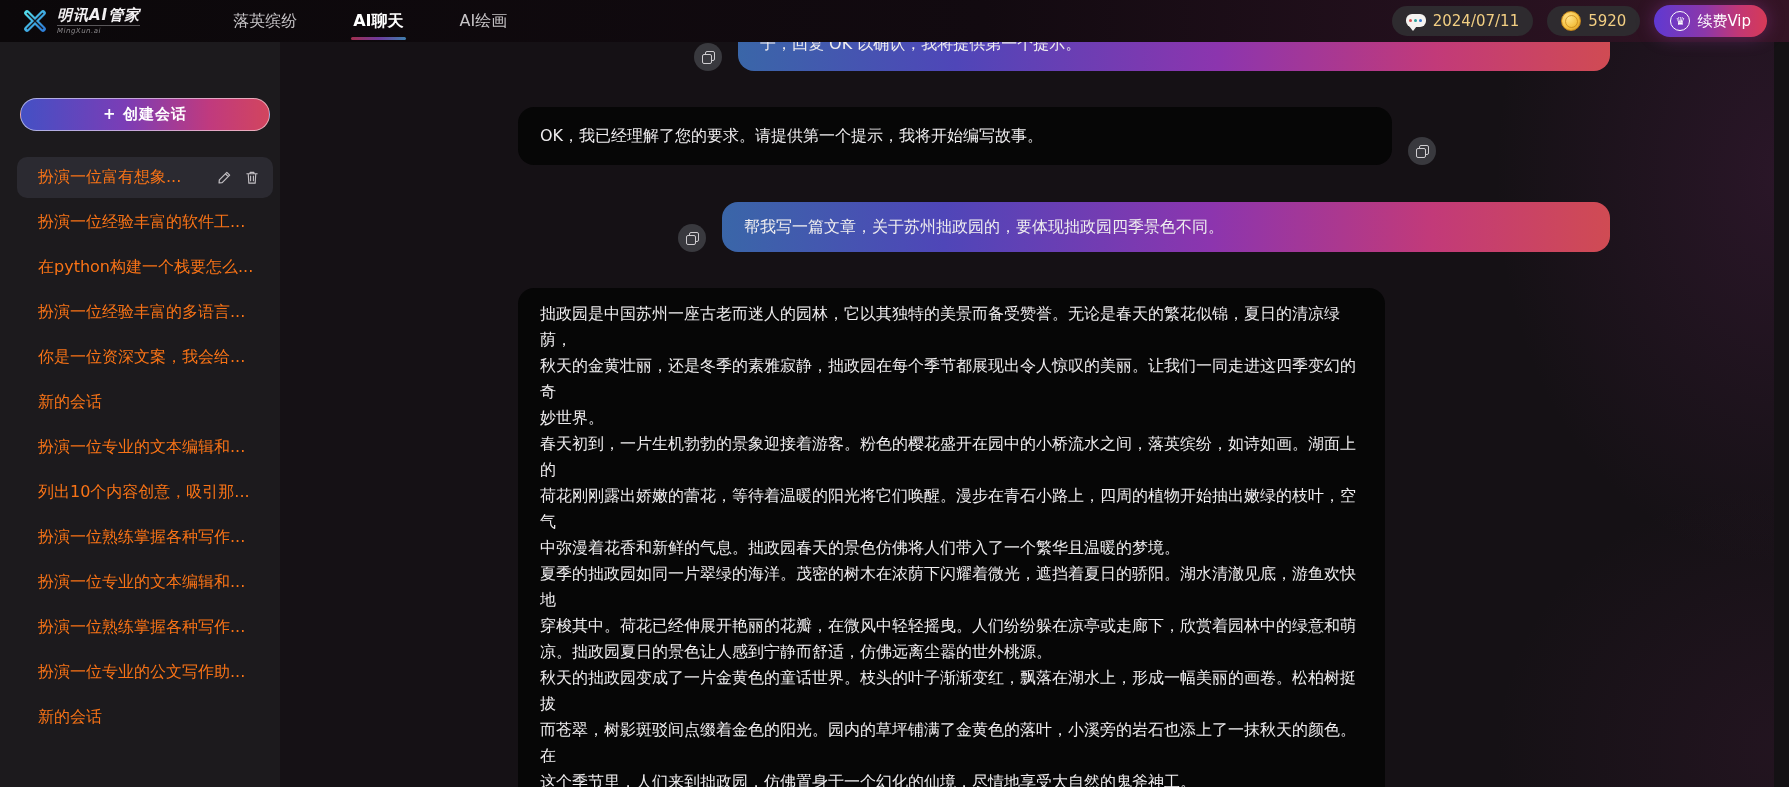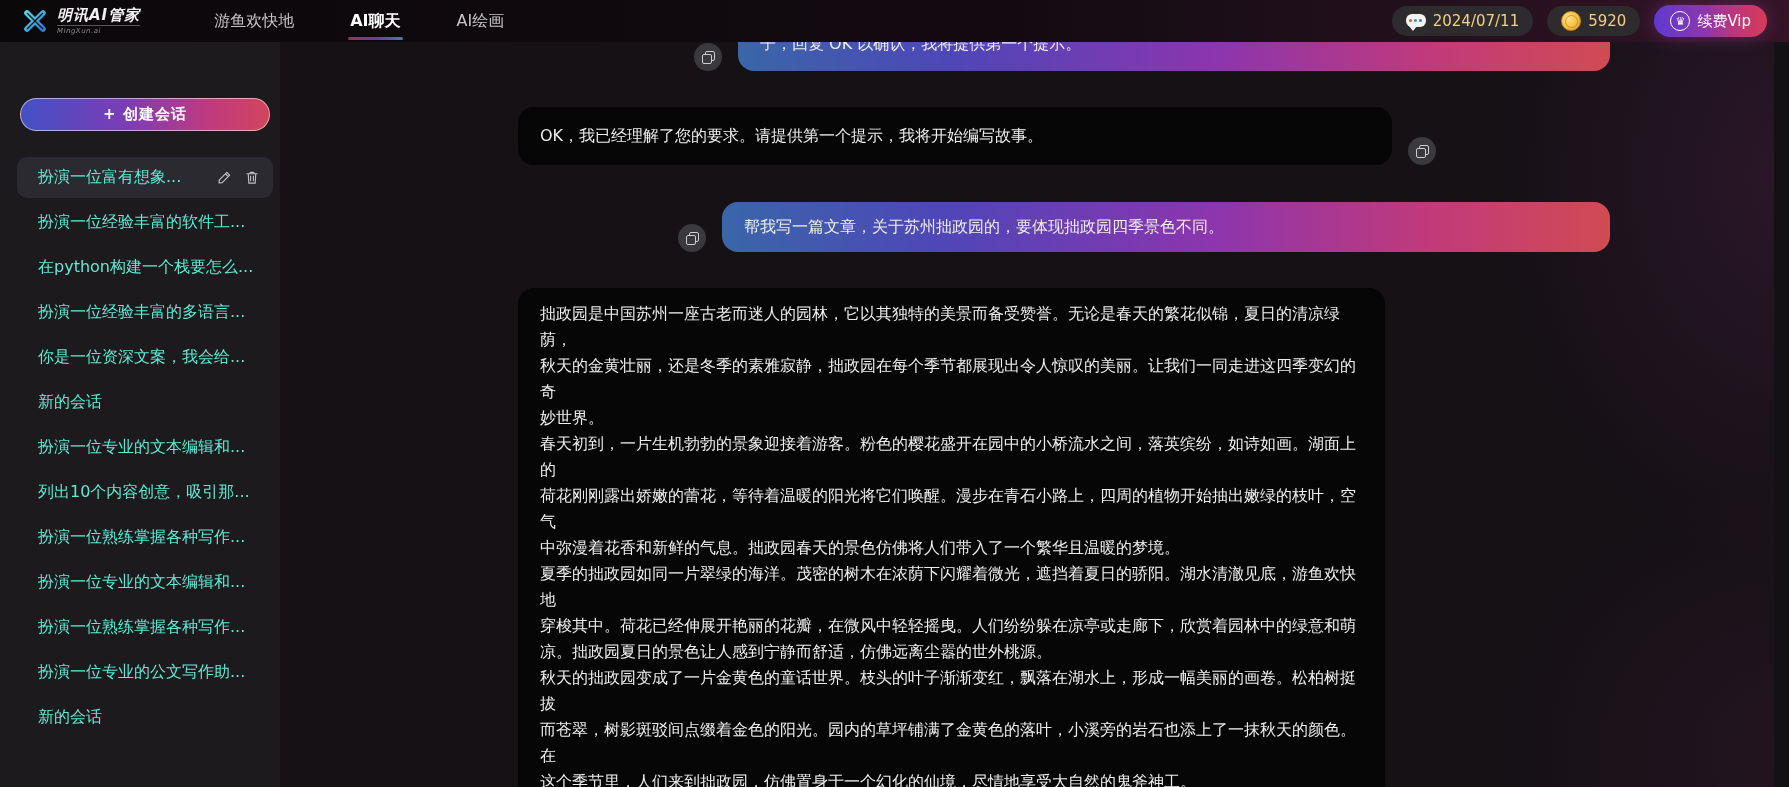--- a/index.html
+++ b/index.html
@@ -2,21 +2,21 @@
 <html><head>
 <meta charset="utf-8">
 <style>
   * { margin:0; padding:0; box-sizing:border-box; }
   html,body { width:1789px; height:787px; overflow:hidden; background:#141114;
     font-family:"DejaVu Sans", sans-serif; }
 
   
   .header { position:absolute; left:0; top:0; width:1789px; height:42px;
     background:linear-gradient(90deg,#0b080a 0%,#120a10 55%,#23101d 80%,#341425 100%);
-    display:flex; align-items:center; z-index:30; }
+    display:flex; align-items:center; z-index:30;gap:19px; }
   .logo { display:flex; align-items:center; gap:9px; margin-left:22px; }
   .logo-text { display:flex; flex-direction:column; }
   .logo-title { color:#f2f0f2; font-size:15px; font-weight:bold; font-style:italic; letter-spacing:1px; line-height:15px; }
   .logo-sub { color:#8d8a8d; font-size:7px; font-style:italic; border-top:1px solid #5a575a; margin-top:2px; padding-top:1px; letter-spacing:.5px;}
   .nav { display:flex; align-items:center; gap:52px; margin-left:72px; }
   .nav-item { color:#c7c4c7; font-size:16px; cursor:pointer; position:relative; padding:4px 2px; }
   .nav-item.active { color:#ffffff; font-weight:bold; }
   .nav-item.active::after { content:""; position:absolute; left:0; right:0; bottom:-4px; height:3px; border-radius:2px;
     background:linear-gradient(90deg,#a22f4d,#6f3a9d,#3f7fae); }
   .header-right { margin-left:auto; display:flex; align-items:center; gap:14px; margin-right:22px; }
@@ -48,21 +48,21 @@
   
   .sidebar { position:absolute; left:0; top:42px; width:295px; height:745px;
     background:#1c1a1d; border-right:5px solid #5eead4; overflow:hidden; }
   .create-btn { margin:56px 20px 0 20px; height:33px; border-radius:17px;
     background:linear-gradient(90deg,#4450c4 0%,#7b3db6 42%,#c03a7e 76%,#d2455e 100%);
     border:1px solid rgba(255,255,255,.55);
     display:flex; align-items:center; justify-content:center;
     color:#fff; font-size:15px; font-weight:bold; letter-spacing:1px; cursor:pointer; }
   .side-list { margin-top:26px; padding:0 17px; display:flex; flex-direction:column; }
   .side-item { height:41px; margin-bottom:4px; border-radius:10px; display:flex; align-items:center;
-    padding:0 14px 0 21px; color:#5eead4; font-size:16px; cursor:pointer; }
+    padding:0 14px 0 21px; color:#f97316; font-size:16px; cursor:pointer; }
   .side-item.selected { background:#2b2a31; }
   .side-label { overflow:hidden; white-space:nowrap; flex:1 1 auto; }
   .item-icons { display:flex; gap:13px; margin-left:8px; color:#c2bfc3; }
   .item-icons svg { display:block; cursor:pointer; }
 
   
   .main { position:absolute; left:280px; top:42px; width:1494px; height:745px; overflow:hidden;
     background:
       radial-gradient(ellipse 420px 560px at 101% 18%, rgba(120,40,110,.22), transparent 70%),
       radial-gradient(ellipse 420px 380px at 101% 95%, rgba(120,40,100,.14), transparent 70%),
@@ -106,21 +106,21 @@
       </defs>
       <path d="M5 5 L21 21 M21 5 L5 21" stroke="url(#lg1)" stroke-width="5.6" stroke-linecap="round" fill="none"></path>
       <path d="M5 5 L21 21 M21 5 L5 21" stroke="#17141a" stroke-width="1.4" fill="none"></path>
     </svg>
     <div class="logo-text">
       <span class="logo-title">明讯AI管家</span>
       <span class="logo-sub">MingXun.ai</span>
     </div>
   </div>
   <div class="nav">
-    <span class="nav-item">游鱼欢快地</span>
+    <span class="nav-item">落英缤纷</span>
     <span class="nav-item active">AI聊天</span>
     <span class="nav-item">AI绘画</span>
   </div>
   <div class="header-right">
     <div class="pill">
       <span class="chaticon">
         <span class="bub"></span>
           <span class="tail"></span>
         <span class="d d1"></span>
           <span class="d d2"></span>

